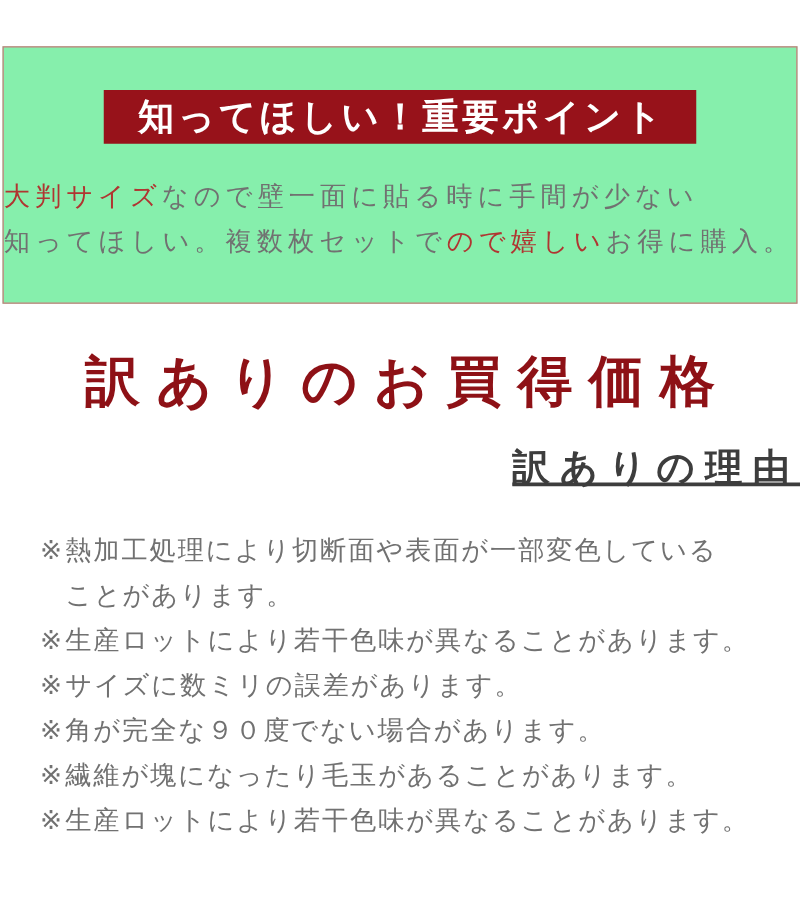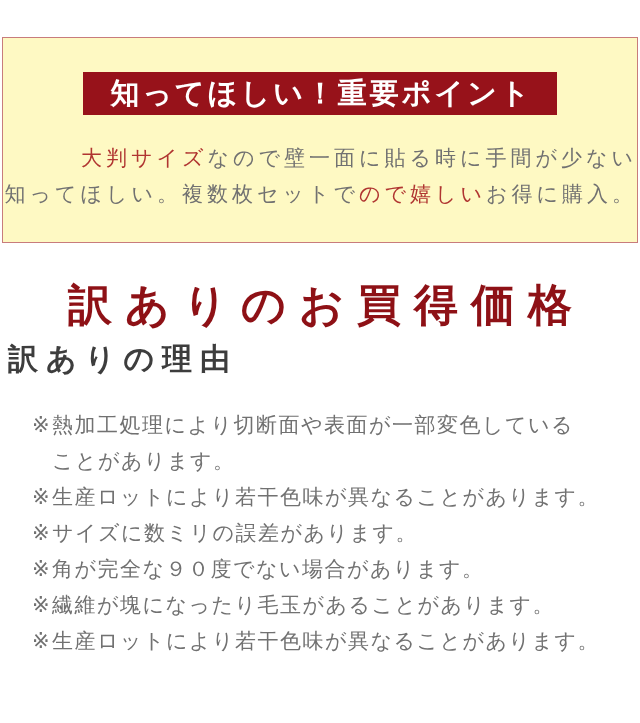--- a/index.html
+++ b/index.html
@@ -17,66 +17,67 @@
     width:640px;height:723px;overflow:hidden;
     font-family:"Liberation Sans","DejaVu Sans",sans-serif;
   }
   .page{width:640px;height:723px;position:relative;}
 
   
   .point-box{
     margin:37px 2px 0 2px;
     height:206px;
     border:1px solid var(--box-border);
-    background:#fef9c3;
+    background:#86efac;
   }
   .point-banner{
     margin:34px auto 0;
     width:474px;height:43px;
     background:var(--banner-bg);
     color:var(--banner-text);
     display:flex;align-items:center;justify-content:center;
     font-family:"Liberation Serif","DejaVu Serif",serif;
     font-weight:bold;
     font-size:29px;
     letter-spacing:3px;
     text-indent:3px; 
   }
   .point-text{
     margin-top:25px;
-    text-align:right;
+    text-align:left;
     font-size:21px;
     line-height:36px;
     letter-spacing:4px;
     color:var(--body-gray);
   }
   .point-text .accent{color:var(--accent-red);}
 
   
   .main-heading{
     margin-top:37px;
     text-align:center;
     font-family:"Liberation Serif","DejaVu Serif",serif;
     font-weight:bold;
     font-size:44px;
     line-height:52px;
     letter-spacing:13px;
     text-indent:13px;
     color:var(--heading-red);
   }
   .sub-heading{
-    margin-top:9px;
-    text-align:left;
+    margin-top:25px;
+    text-align:right;
     font-family:"Liberation Serif","DejaVu Serif",serif;
     font-weight:bold;
     font-size:30px;
     line-height:36px;
     letter-spacing:8px;
     text-indent:8px;
     color:var(--sub-gray);
+    text-decoration:underline;
   }
 
   
   .reason-list{
     list-style:none;
     margin:30px 24px 0 32px;
   }
   .reason-list li{
     display:flex;
     align-items:flex-start;

